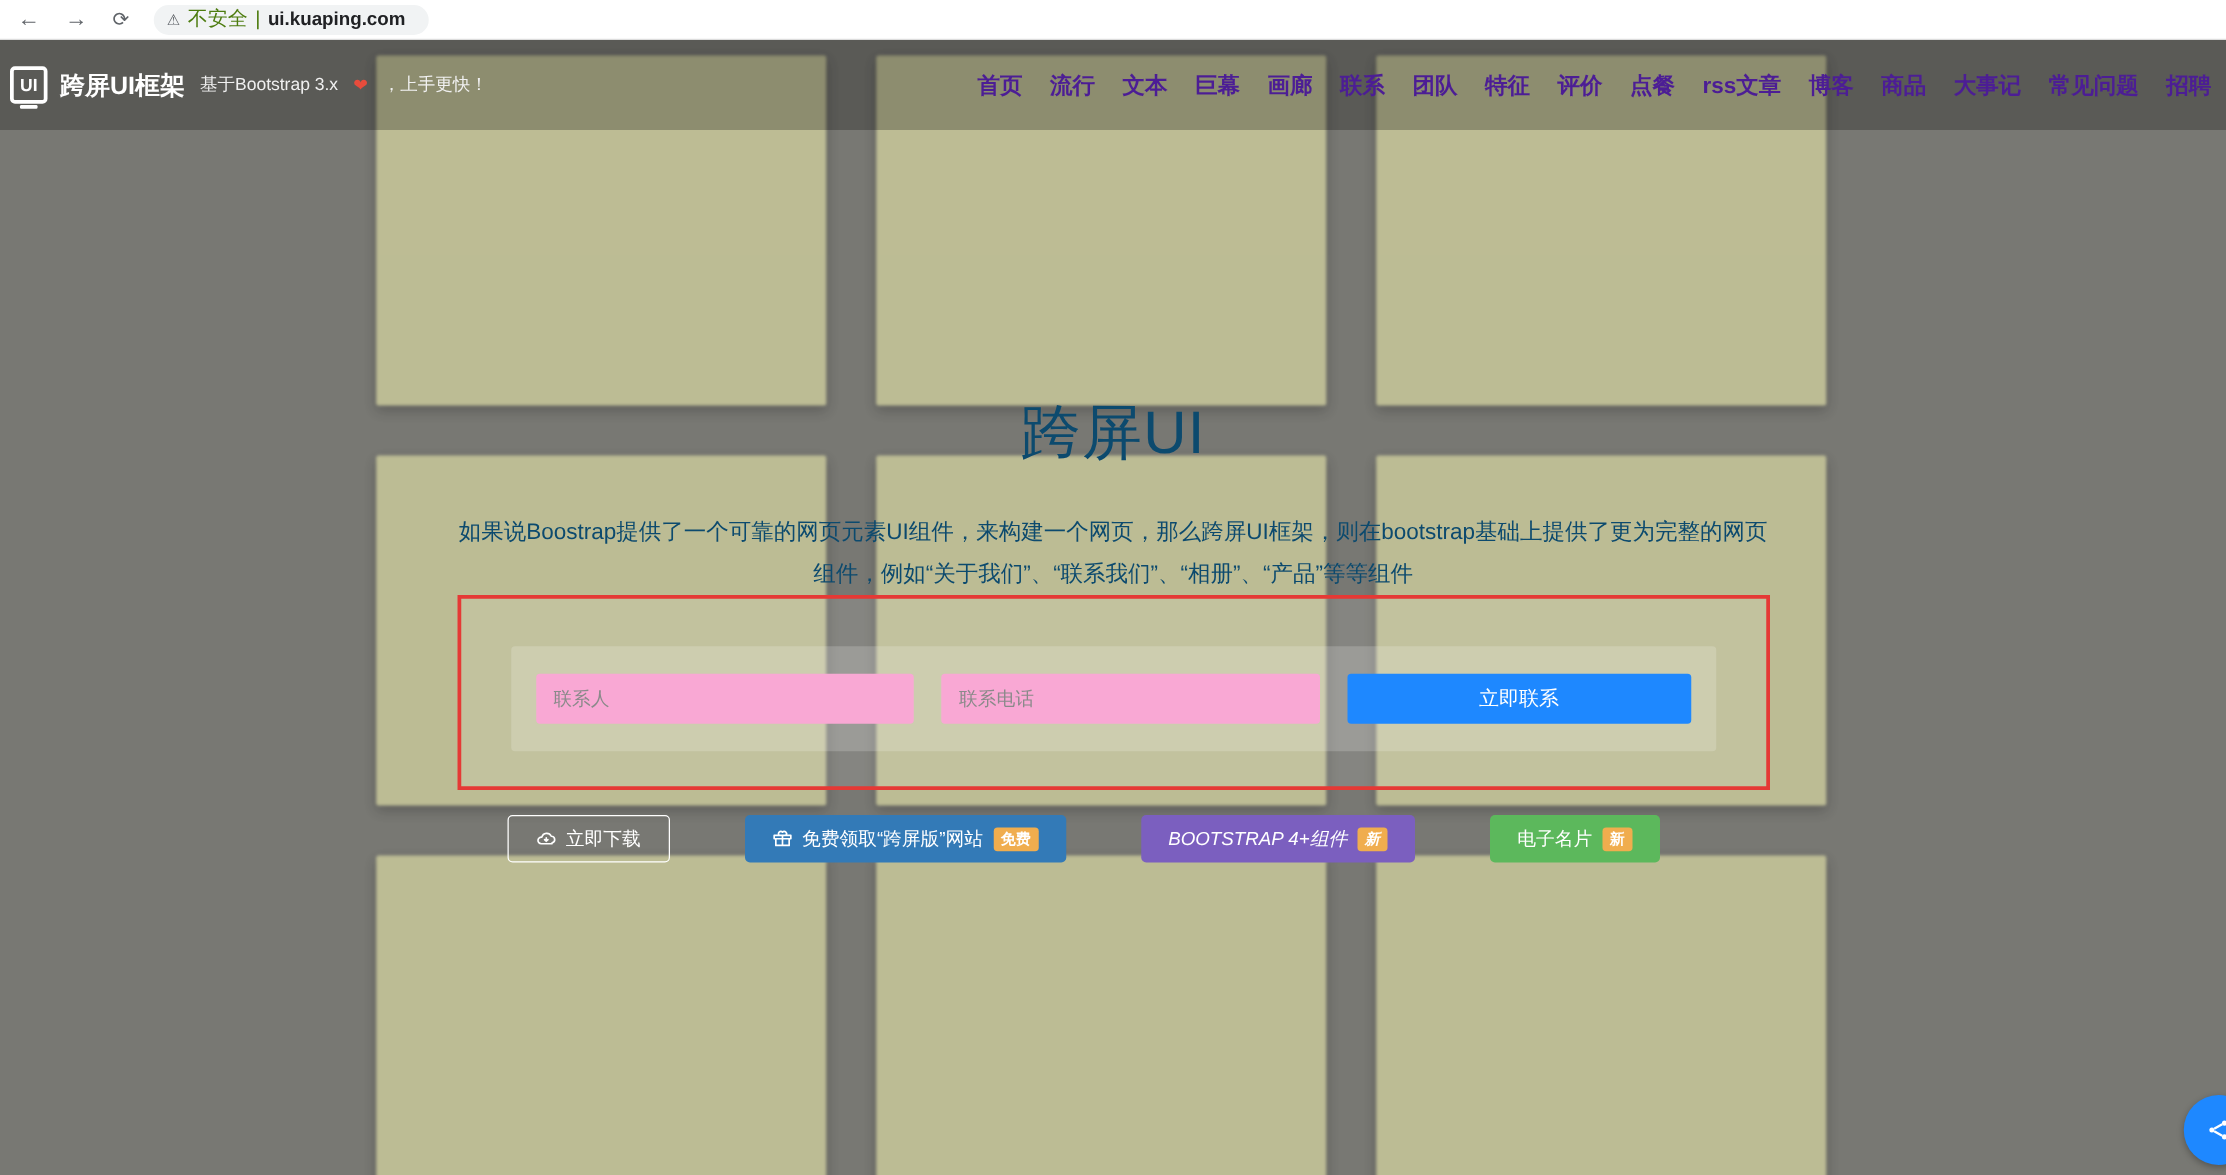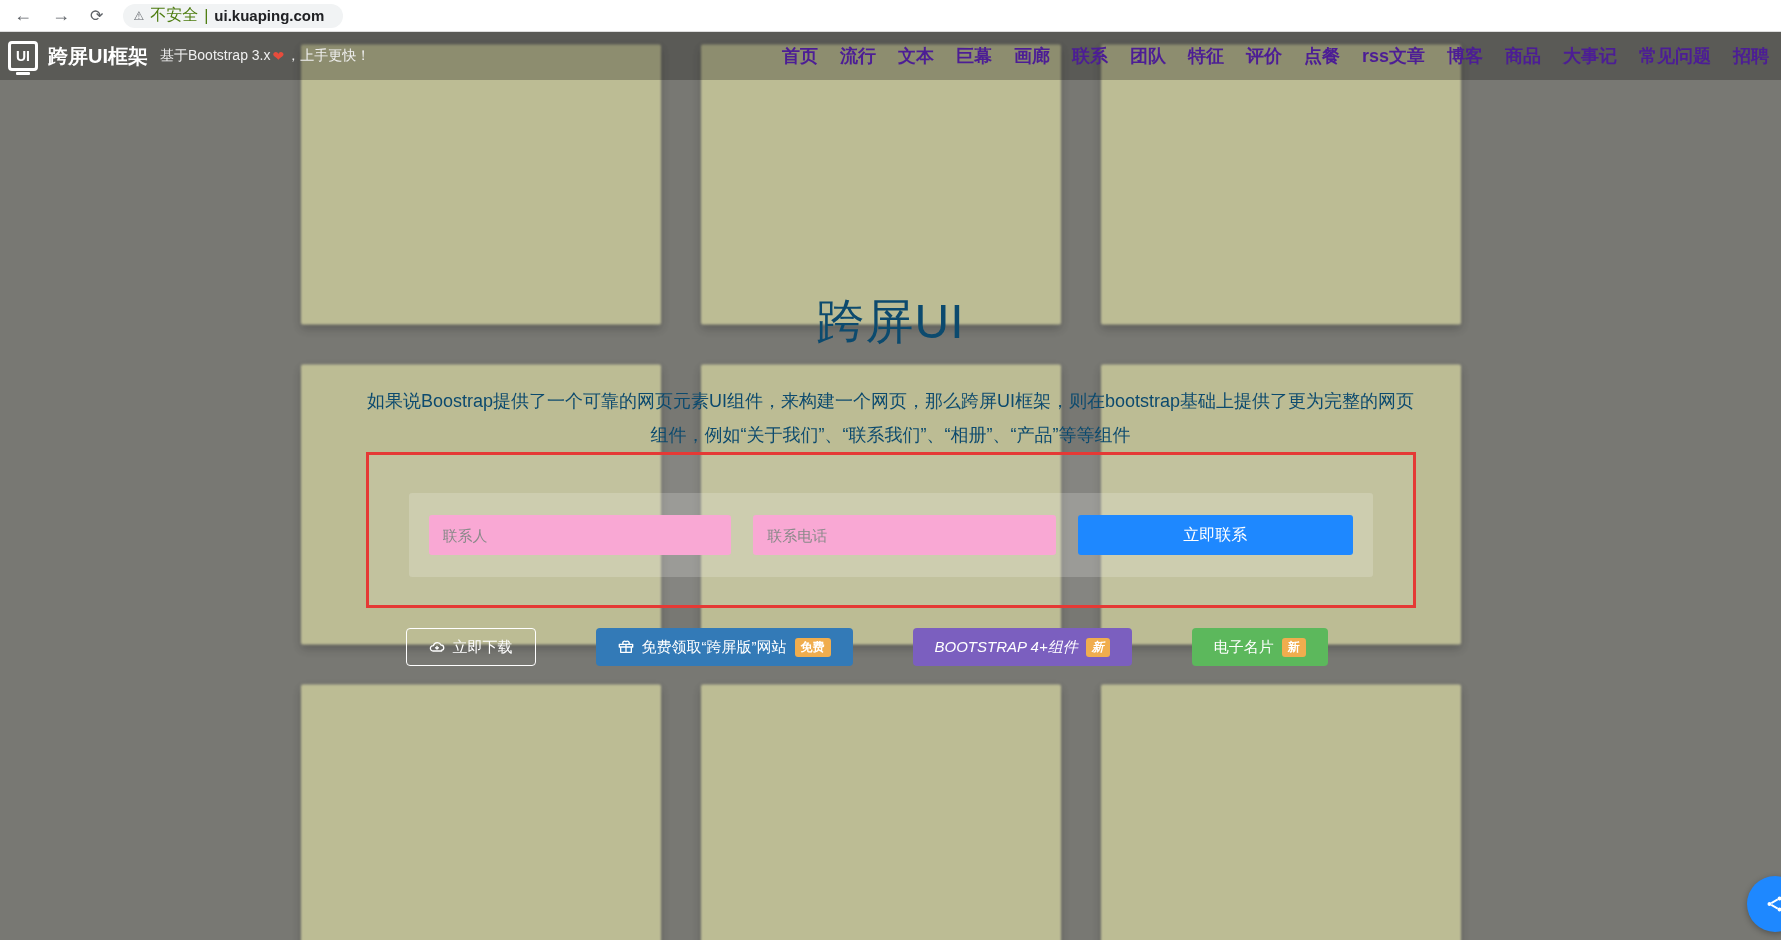--- a/index.html
+++ b/index.html
@@ -67,21 +67,21 @@
   }
   .hero-dim {
     position:absolute; inset:0;
     background: rgba(40,40,40,0.18);
   }
 
   
   .navbar {
     position: relative;
     z-index: 2;
-    height: 48px;
+    height: 72px;
     display: flex;
     align-items: center;
     padding: 0 12px 0 8px;
     color: #fff;
     background: rgba(0,0,0,0.25);
   }
   .logo {
     width: 30px; height: 30px;
     border: 3px solid #fff;
     border-radius: 4px;
@@ -93,21 +93,21 @@
   .logo::after{
     content:"";
     position:absolute;
     bottom:-7px; left:50%;
     transform:translateX(-50%);
     width:14px; height:3px;
     background:#fff;
     border-radius:1px;
   }
   .brand-title { font-size: 20px; font-weight:700; margin-right: 12px; white-space:nowrap; }
-  .brand-sub { font-size: 14px; color:#f0f0f0; display:flex; align-items:center; gap:2px; white-space:nowrap; }
+  .brand-sub { font-size: 14px; color:#f0f0f0; display:flex; align-items:center; gap:12px; white-space:nowrap; }
   .brand-sub .heart { color:#e74c3c; font-size:14px; }
   .nav-spacer { flex:1; }
   .nav-items { display:flex; gap:22px; align-items:center; flex-wrap:nowrap; }
   .nav-items a {
     color:#4c1d95; text-decoration:none;
     font-size:18px; font-weight:600;
     white-space:nowrap;
     cursor:pointer;
   }
 

